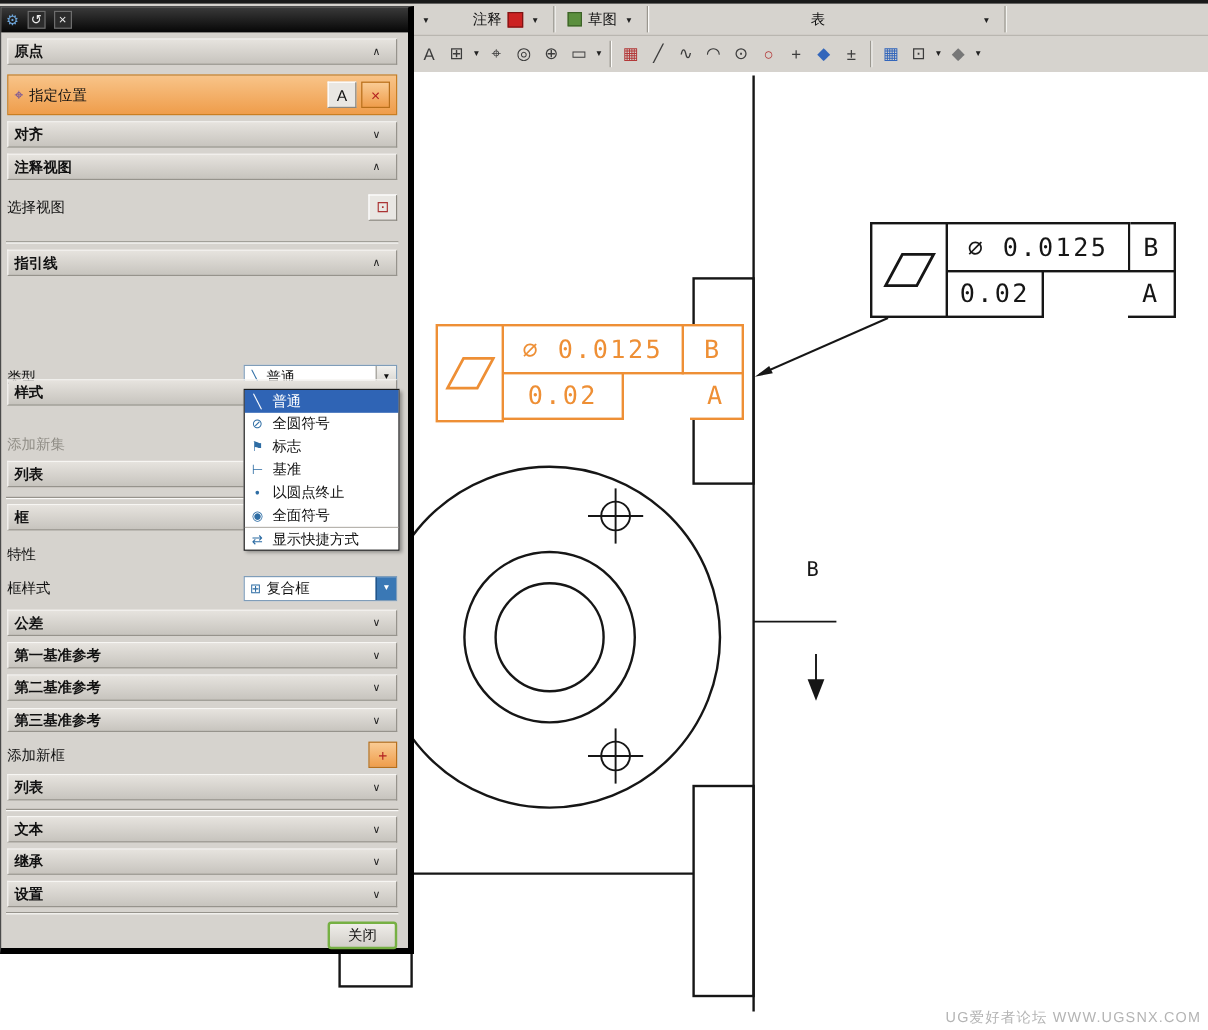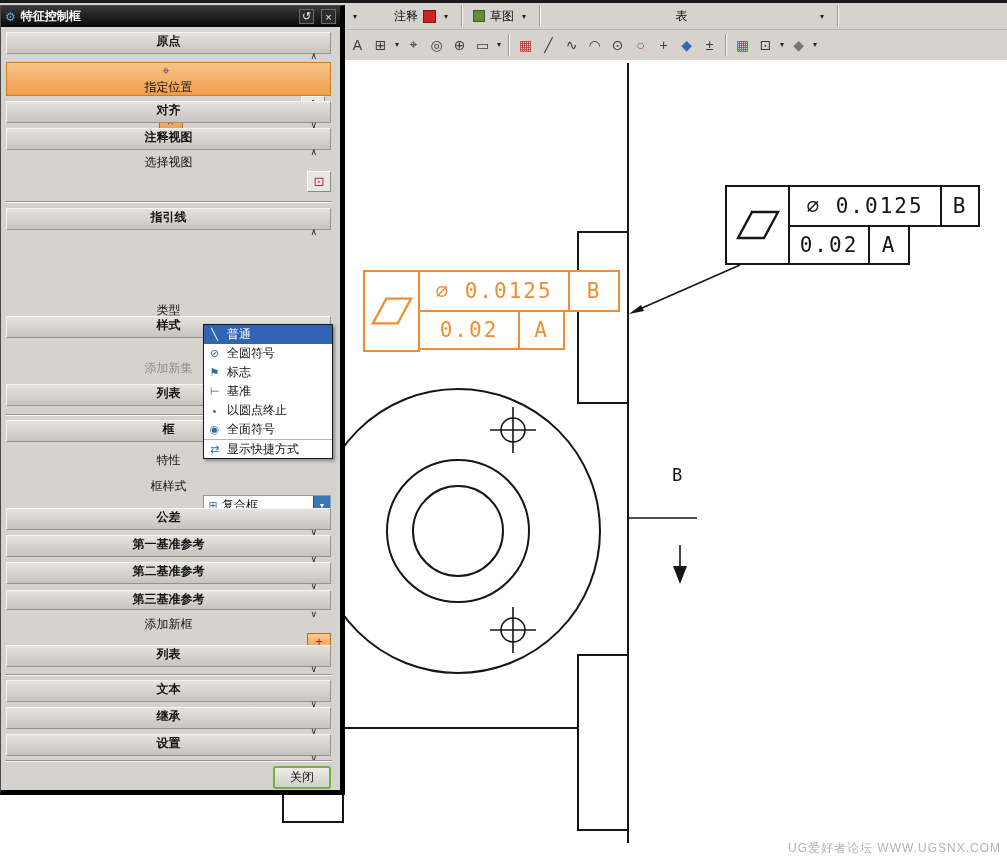--- a/index.html
+++ b/index.html
@@ -17,40 +17,40 @@
   .red-chip { width:13px; height:13px; background:#cc2222; border:1px solid #7d1414; flex:0 0 auto; }
   .mini-chip { width:12px; height:12px; background:#5b8f3e; border:1px solid #3c6127; flex:0 0 auto; }
   .tbi { width:23px; height:23px; display:flex; align-items:center; justify-content:center; font-size:14px; color:#3c3c3c; flex:0 0 auto; }
 
   
   #drawing-svg { position:absolute; left:0; top:60px; z-index:2; }
 
   .fcf { position:absolute; display:flex; z-index:4; font-family:"DejaVu Sans Mono","DejaVu Sans",monospace; }
   .fcf .sym { border:2px solid currentColor; background:#fff; display:flex; align-items:center; justify-content:center; }
   .fcf .rows { display:flex; flex-direction:column; }
-  .fcf .row { display:flex; }
+  .fcf .row { display:flex;justify-content:space-between; }
   .fcf .cell { border:2px solid currentColor; border-left:none; margin-top:-2px; background:#fff; display:flex; align-items:center; justify-content:center; letter-spacing:2px; }
   .fcf .row:first-child .cell { margin-top:0; }
   .fcf-black { left:725px; top:185px; color:#161616; font-size:21px; }
   .fcf-orange { left:363px; top:270px; color:#ee8f35; font-size:21px; }
 
   .datum-label { position:absolute; left:672px; top:465px; z-index:3; font-size:17px; color:#161616; font-family:"DejaVu Sans Mono",monospace; }
   .watermark { position:absolute; right:6px; top:840px; z-index:3; font-size:12px; color:#b4b4b4; letter-spacing:1px; }
 
   
   .dialog { position:absolute; left:0; top:5px; width:345px; height:790px; background:#d6d3ce;
             border:1px solid #4a4a4a; border-right:5px solid #000; border-bottom:5px solid #000; z-index:10; }
   .titlebar { position:absolute; left:0; top:0; right:0; height:21px; background:linear-gradient(#3a3a3a,#060606);
               display:flex; align-items:center; padding:0 4px; color:#fff; font-size:12px; font-weight:bold; gap:5px; }
   .titlebar .tbtn { margin-left:2px; width:15px; height:15px; display:flex; align-items:center; justify-content:center;
                     font-size:11px; font-weight:normal; color:#eee; border:1px solid #6d6d6d; background:#2c2c2c; }
   .titlebar .t-icon { color:#6fa8dc; font-size:12px; font-weight:normal; }
   .titlebar .t-text { flex:1 1 auto; }
 
-  .r { position:absolute; left:5px; right:9px; display:flex; align-items:center; font-size:12px; color:#111;flex-direction:column; }
+  .r { position:absolute; left:5px; right:9px; display:flex; align-items:center; font-size:12px; color:#111; }
   .bar { background:linear-gradient(#e6e3de,#c7c4be); border:1px solid #96938c; border-top-color:#f7f6f3; border-left-color:#f7f6f3; padding:0 5px; }
   .bar b, .r b { font-size:12px; }
   .chev { margin-left:auto; font-size:9px; color:#222; padding:1px 8px; }
   .sq-btn { width:24px; height:22px; background:#e9e7e3; border:1px solid #8a877f; border-top-color:#fff; border-left-color:#fff;
             display:flex; align-items:center; justify-content:center; font-size:13px; }
   .divider { position:absolute; left:4px; right:8px; height:2px; border-top:1px solid #96938c; border-bottom:1px solid #fbfaf8; }
 
   .hl-orange { background:linear-gradient(#f8c489,#ef9d4b); border:1px solid #c97e22; padding:0 5px; }
   .btn-orange { background:linear-gradient(#f9cb94,#ef9d4b); border:1px solid #b86f1a; }
   .combo-box { margin-left:auto; width:128px; height:21px; background:#fff; border:1px solid #7f9db9; display:flex; align-items:center; }
@@ -189,21 +189,20 @@
     </div>
   </div>
 </div>
 
 <div class="datum-label">B</div>
 <div class="watermark">UG爱好者论坛 WWW.UGSNX.COM</div>
 
 <div class="dialog">
   <div class="titlebar">
     <span class="t-icon">⚙</span>
-    <span class="t-text">特征控制框</span>
     <span class="tbtn">↺</span>
     <span class="tbtn">×</span>
   </div>
 
   <div class="r bar" style="top:26px;height:22px">
     <b>原点</b>
     <span class="chev">∧</span>
   </div>
 
   <div class="r hl-orange" style="top:56px;height:34px">

